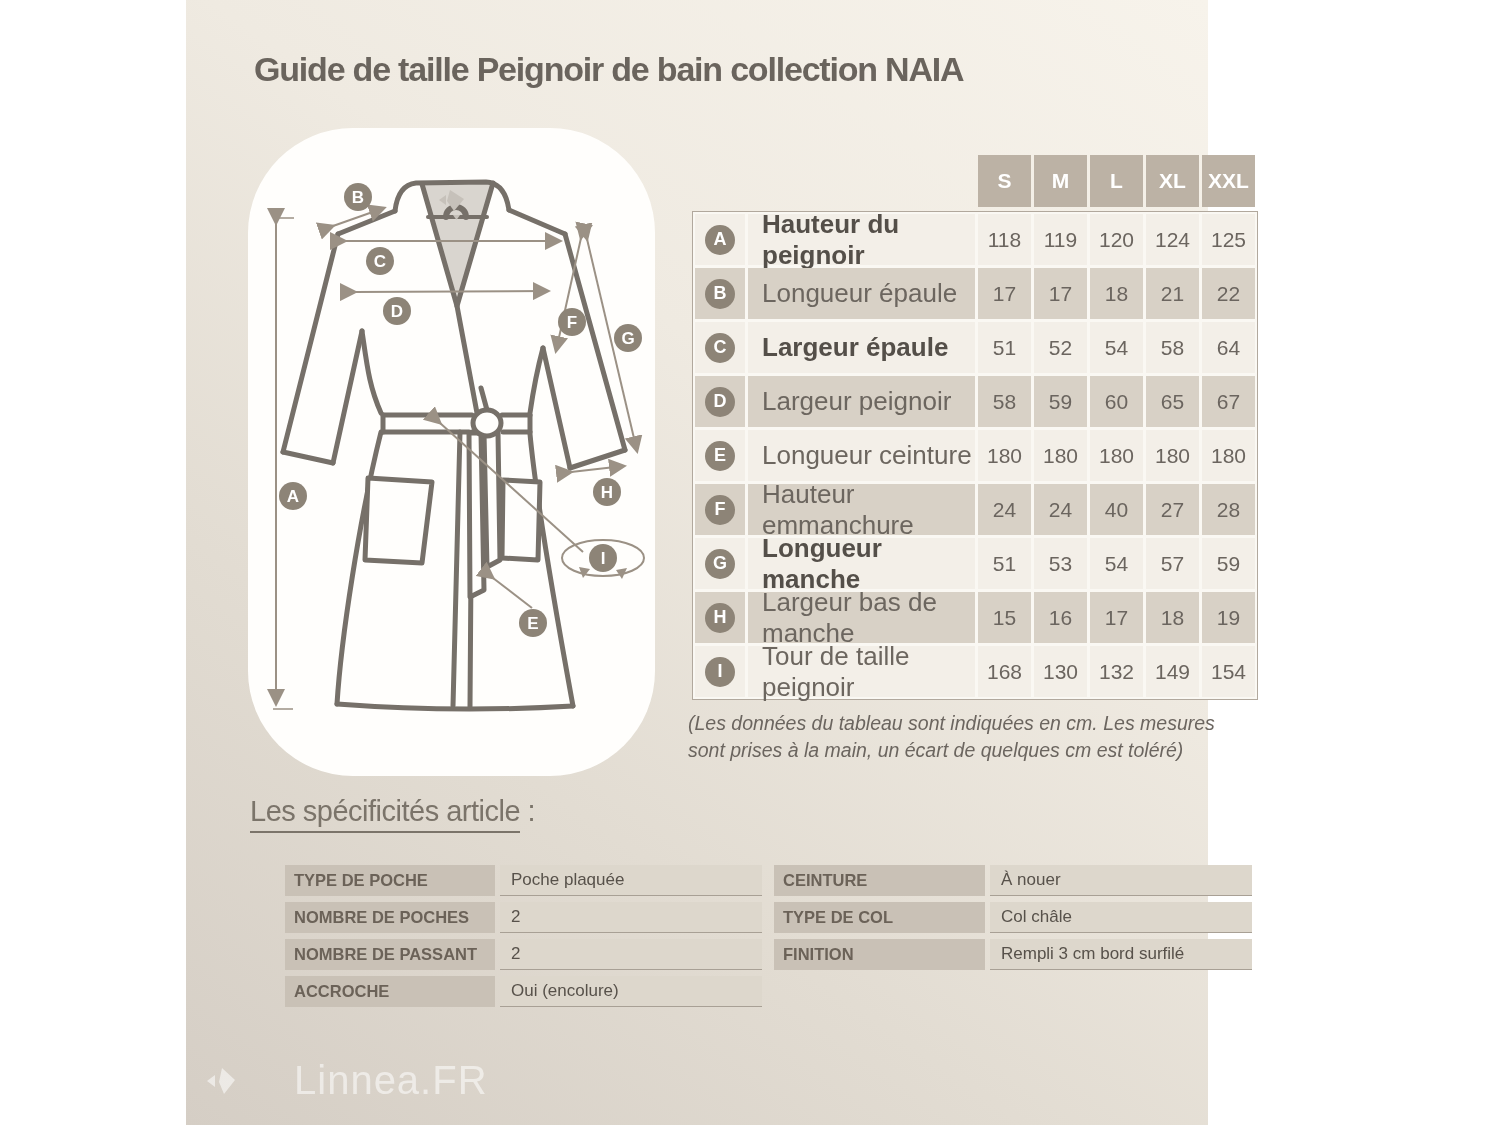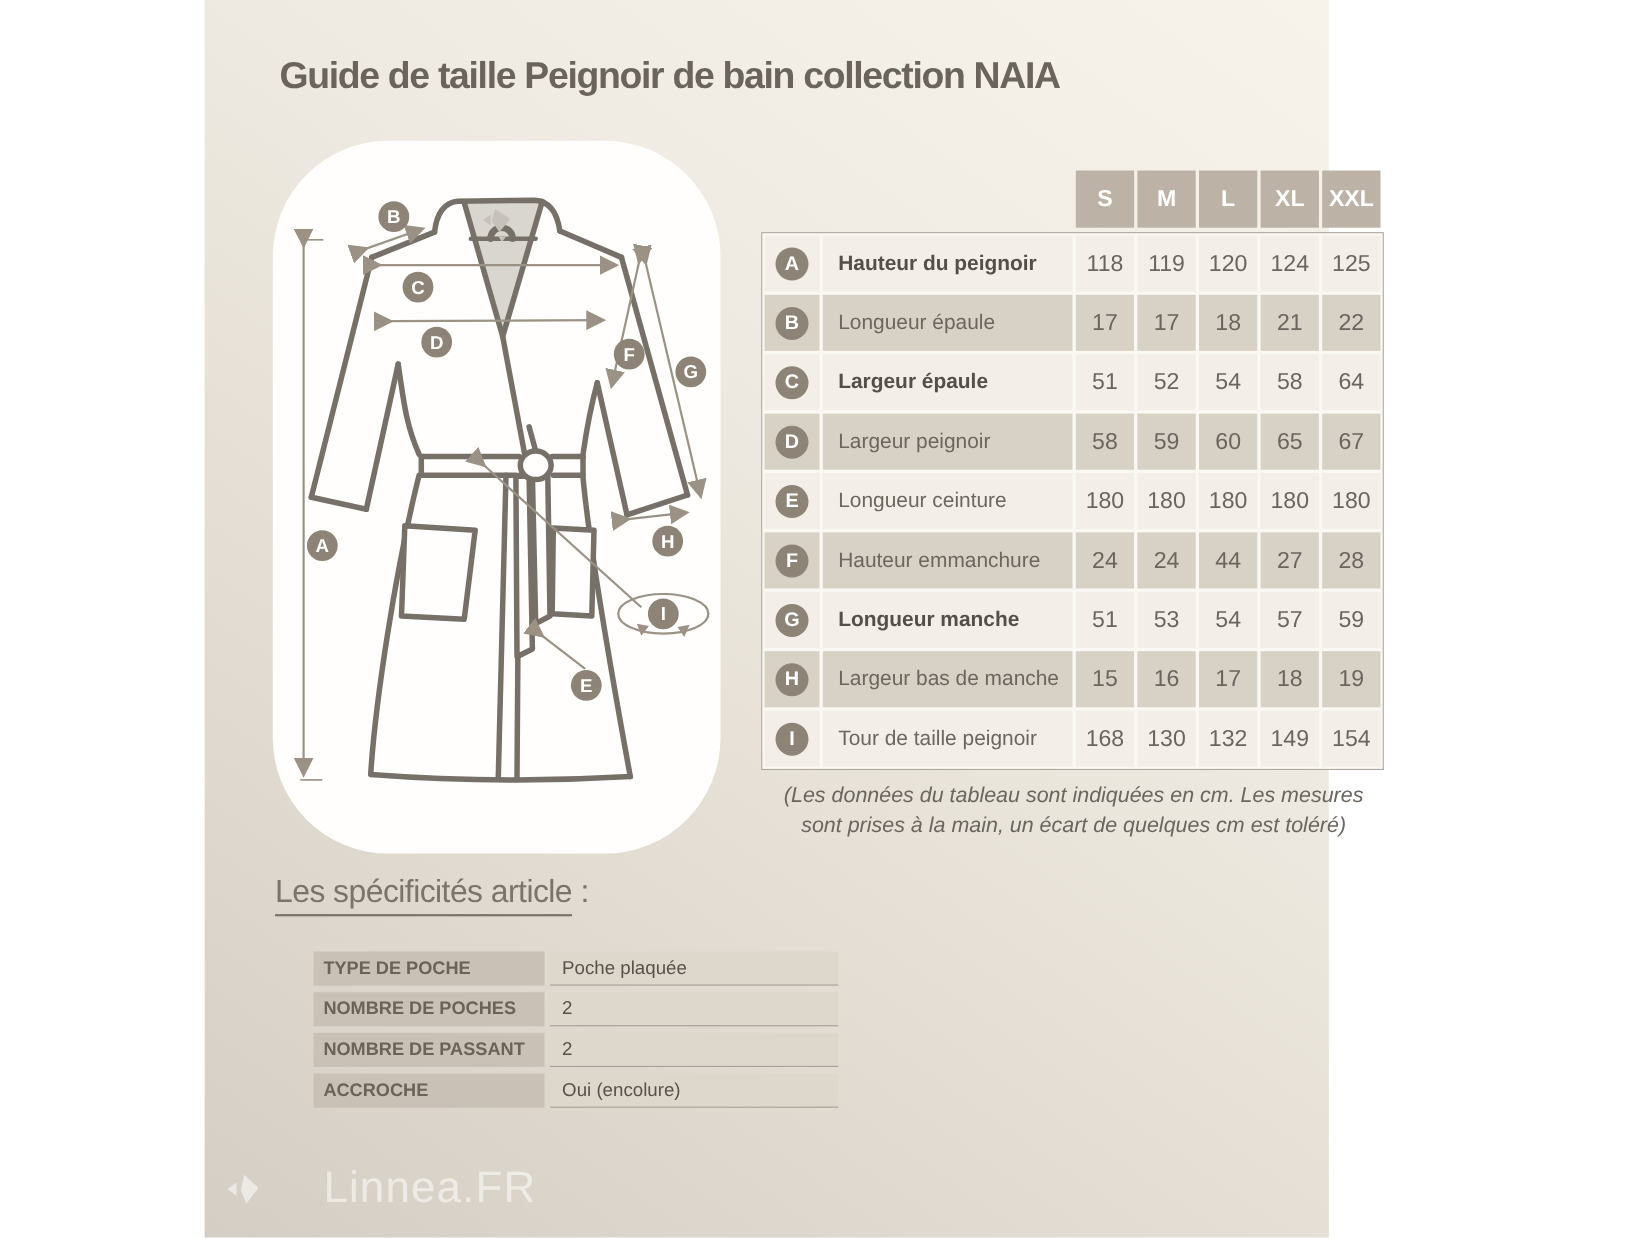--- a/index.html
+++ b/index.html
@@ -16,26 +16,26 @@
   .size-header .hcell { height:52px; background:#bcb2a5; color:#fff; font-weight:bold;
     font-size:21px; display:flex; align-items:center; justify-content:center; }
 
   .size-body { position:absolute; left:506px; top:211px; display:grid;
     grid-template-columns:50px 227px repeat(5,53px); grid-auto-rows:51px; gap:3px;
     background:#faf8f3; border:1px solid #b1a89d; padding:2px; }
   .trow { display:contents; }
   .cell { display:flex; align-items:center; justify-content:center; font-size:21px; color:#6b655f; }
   .light > .cell { background:#f3efe8; }
   .dark  > .cell { background:#d8d1c6; }
-  .label-cell { justify-content:flex-start; padding-left:14px; font-size:19px; color:#6c665f; }
+  .label-cell { justify-content:flex-start; padding-left:14px; font-size:26px; color:#6c665f; }
   .trow.boldrow .label-cell { font-weight:bold; color:#544f49; }
   .circle-badge { width:30px; height:30px; border-radius:50%; background:#8d8477; color:#fff;
     font-weight:bold; font-size:18px; display:flex; align-items:center; justify-content:center; }
 
-  .table-note { position:absolute; left:502px; top:710px; width:576px; text-align:center;
+  .table-note { position:absolute; left:502px; top:710px; width:576px; text-align:left;
     font-style:italic; font-size:19.5px; line-height:27px; color:#6b655f; }
 
   
   .specs-heading { position:absolute; left:64px; top:795px; font-size:29px; color:#7b746a; letter-spacing:-0.5px; }
   .specs-heading .u { border-bottom:2px solid #7b746a; padding-bottom:4px; }
   .spec-grid { position:absolute; display:grid; column-gap:5px; row-gap:6px; grid-auto-rows:31px;text-align:right; }
   .spec-grid.left  { left:99px;  top:865px; grid-template-columns:210px 262px; }
   .spec-grid.right { left:588px; top:865px; grid-template-columns:211px 262px; }
   .spec-label { background:#c9c1b6; color:#6b6258; font-weight:bold; font-size:16.5px;
     display:flex; align-items:center; padding-left:9px; }
@@ -239,21 +239,21 @@
       <div class="cell">180</div>
       <div class="cell">180</div>
     </div>
     <div class="trow dark">
       <div class="cell">
           <span class="circle-badge">F</span>
         </div>
       <div class="cell label-cell">Hauteur emmanchure</div>
       <div class="cell">24</div>
       <div class="cell">24</div>
-      <div class="cell">44</div>
+      <div class="cell">40</div>
       <div class="cell">27</div>
       <div class="cell">28</div>
     </div>
     <div class="trow light boldrow">
       <div class="cell">
           <span class="circle-badge">G</span>
         </div>
       <div class="cell label-cell">Longueur manche</div>
       <div class="cell">51</div>
       <div class="cell">53</div>
@@ -296,20 +296,28 @@
     <div class="spec-label">TYPE DE POCHE</div>
     <div class="spec-value">Poche plaquée</div>
     <div class="spec-label">NOMBRE DE POCHES</div>
     <div class="spec-value">2</div>
     <div class="spec-label">NOMBRE DE PASSANT</div>
     <div class="spec-value">2</div>
     <div class="spec-label">ACCROCHE</div>
     <div class="spec-value">Oui (encolure)</div>
   </div>
 
+  <div class="spec-grid right">
+    <div class="spec-label">CEINTURE</div>
+    <div class="spec-value">À nouer</div>
+    <div class="spec-label">TYPE DE COL</div>
+    <div class="spec-value">Col châle</div>
+    <div class="spec-label">FINITION</div>
+    <div class="spec-value">Rempli 3 cm bord surfilé</div>
+  </div>
 
   <div class="watermark">
     <svg width="32" height="32" viewBox="0 0 32 32">
       <g fill="rgba(255,255,255,0.55)">
         <polygon points="1,16 9,10 9,22"></polygon>
         <path d="M16,3 L29,15 L18,29 L13,17 Z"></path>
       </g>
     </svg>
     <span class="watermark-text">Linnea.FR</span>
   </div>

